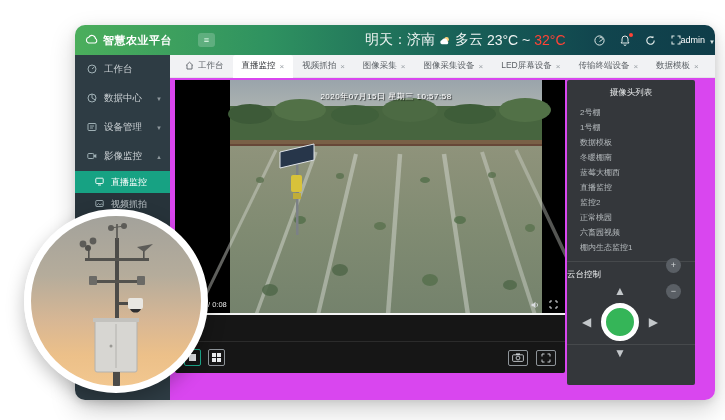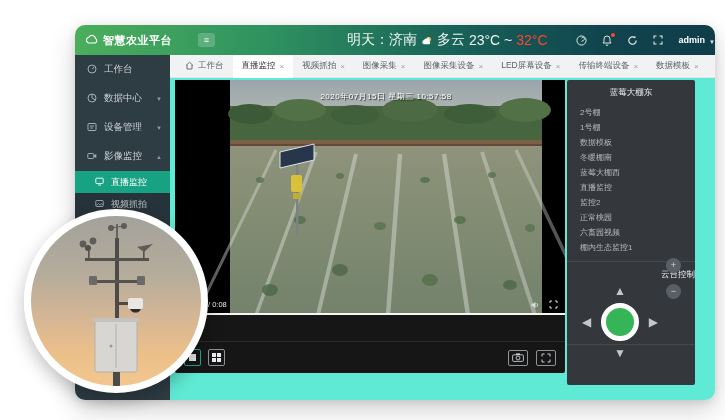--- a/index.html
+++ b/index.html
@@ -34,21 +34,21 @@
     margin-left: 26px; width:17px; height:14px;
     background: rgba(255,255,255,.2); border-radius:3px;
     display:flex; align-items:center; justify-content:center;
     font-size:9px; color:#eafff0; cursor:pointer;
   }
   .weather { margin-left:auto; display:flex; align-items:center; gap:4px; font-size:14px; color:#eef3f2; }
   .weather .hi { color:#ff4336; }
   .hdr-icons { display:flex; align-items:center; gap:15px; margin-left:28px; }
   .hicon { position:relative; display:flex; align-items:center; cursor:pointer; }
   .hicon .dot { position:absolute; right:-3px; top:-2px; width:4px; height:4px; border-radius:50%; background:#ff4336; }
-  .admin { display:flex; align-items:flex-end; gap:4px; font-size:9px; margin-left:16px; cursor:pointer;font-weight:bold; }
+  .admin { display:flex; align-items:flex-end; gap:4px; font-size:9px; cursor:pointer; }
   .admin .caret { font-size:6px; color:#d8e4e2; }
 
   
   .sidebar {
     position:absolute; left:0; top:30px; bottom:0; width:95px;
     background:#2e3c44;
   }
   .side-item {
     display:flex; align-items:center; gap:7px;
     height:29px; padding:0 8px 0 12px;
@@ -72,21 +72,21 @@
   .tab {
     display:flex; align-items:center; gap:4px;
     height:23px; padding:0 9px;
     font-size:8.5px; color:#5c6166; cursor:pointer; white-space:nowrap;
   }
   .tab .x { font-size:8px; color:#9aa0a5; }
   .tab.active { background:#ffffff; color:#37393c; border-radius:3px 3px 0 0; }
   .tab.home { gap:4px; }
 
   
-  .content { position:absolute; left:95px; top:53px; right:0; bottom:0; background:#5eead4; }
+  .content { position:absolute; left:95px; top:53px; right:0; bottom:0; background:#d946ef; }
 
   
   .player {
     position:absolute; left:5px; top:2px; width:390px; height:293px;
     background:#161616; border-radius:2px;
   }
   .viewport { position:absolute; left:0; top:0; right:0; height:235px; background:#000; overflow:hidden; }
   .vframe { position:absolute; left:55px; top:0; width:312px; height:235px; }
   .timestamp {
     position:absolute; left:55px; width:312px; top:11px;
@@ -122,21 +122,21 @@
   }
 
   
   .rpanel {
     position:absolute; left:397px; top:2px; width:128px; height:305px;
     background:#34373b; border-radius:2px; color:#c6cacd;
   }
   .rp-title { text-align:center; font-size:8.5px; color:#e9ebec; padding:7px 0 6px; }
   .cam-item { font-size:8px; color:#b5babd; padding:2.5px 0 2.5px 13px; cursor:pointer; line-height:1.25; }
   .rp-div { height:1px; background:rgba(255,255,255,.09); margin:6px 0 0; }
-  .ptz-title { text-align:right; font-size:8.5px; color:#e9ebec; padding:7px 0 4px; }
+  .ptz-title { text-align:left; font-size:8.5px; color:#e9ebec; padding:7px 0 4px; }
   .dpad { position:relative; width:74px; height:70px; margin-left:16px; margin-top:2px; }
   .dpad .tri { position:absolute; color:#c3c7ca; font-size:12px; line-height:1; cursor:pointer; }
   .tri.up    { top:-2px; left:50%; transform:translateX(-50%); }
   .tri.down  { bottom:-2px; left:50%; transform:translateX(-50%); }
   .tri.left  { left:-1px; top:50%; transform:translateY(-50%); }
   .tri.right { right:-1px; top:50%; transform:translateY(-50%); }
   .ptz-ball {
     position:absolute; left:50%; top:50%; transform:translate(-50%,-50%);
     width:38px; height:38px; border-radius:50%;
     background:#35b558; border:5px solid #ffffff; cursor:pointer;
@@ -416,21 +416,21 @@
           <div class="obtn">
             <svg width="10" height="10" viewBox="0 0 10 10" stroke="#c9ced2" stroke-width="1" fill="none">
                 <path d="M1 3.5 V1 h2.5 M6.5 1 H9 v2.5 M9 6.5 V9 H6.5 M3.5 9 H1 V6.5"></path>
               </svg>
           </div>
         </div>
       </div>
     </div>
 
     <div class="rpanel">
-      <div class="rp-title">蓝莓大棚东</div>
+      <div class="rp-title">摄像头列表</div>
       <div>
         <div class="cam-item">2号棚</div>
         <div class="cam-item">1号棚</div>
         <div class="cam-item">数据模板</div>
         <div class="cam-item">冬暖棚南</div>
         <div class="cam-item">蓝莓大棚西</div>
         <div class="cam-item">直播监控</div>
         <div class="cam-item">监控2</div>
         <div class="cam-item">正常桃园</div>
         <div class="cam-item">六畜园视频</div>

